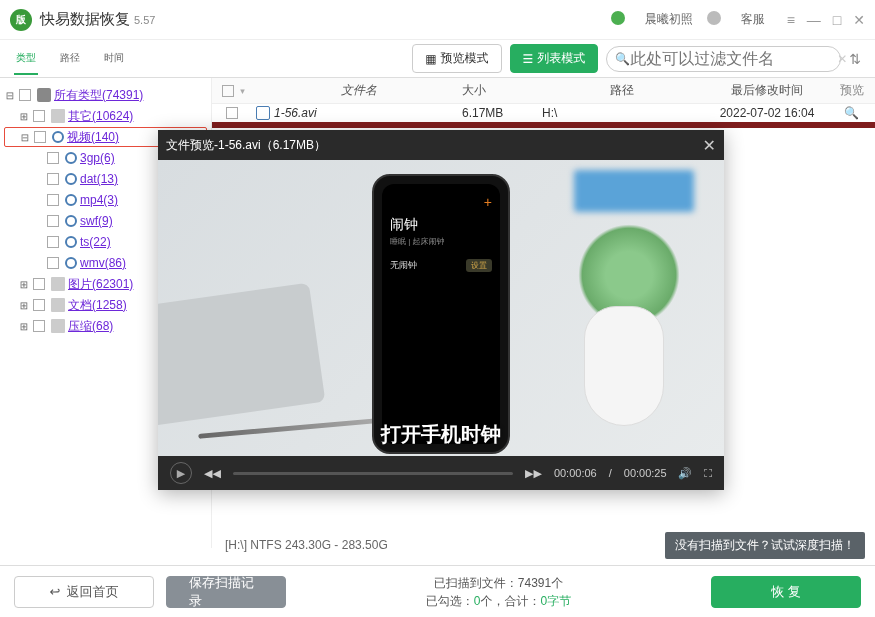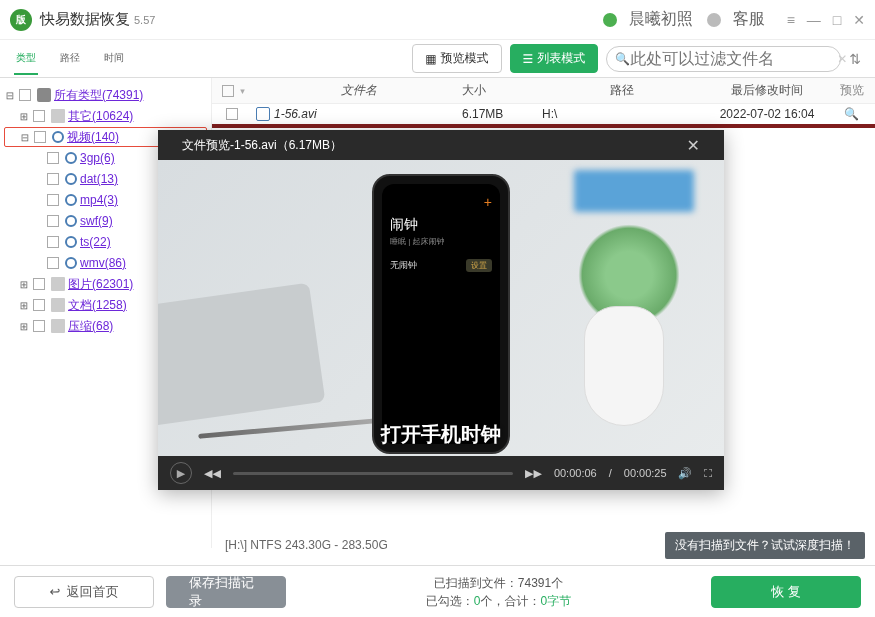--- a/index.html
+++ b/index.html
@@ -4,21 +4,21 @@
 <style>
 * { margin: 0; padding: 0; box-sizing: border-box; font-family: "Microsoft YaHei", sans-serif; }
 body { width: 875px; height: 617px; background: #fff; font-size: 12px; color: #333; overflow: hidden; position: relative; }
 
 
 .titlebar { height: 40px; display: flex; align-items: center; padding: 0 10px; border-bottom: 1px solid #eee; }
 .logo { width: 22px; height: 22px; background: #3a9a3a; border-radius: 50%; margin-right: 8px; display: flex; align-items: center; justify-content: center; color: #fff; font-size: 10px; font-weight: bold; }
 .app-title { font-size: 15px; color: #333; }
 .app-ver { font-size: 11px; color: #888; margin-left: 4px; }
 .titlebar-right { margin-left: auto; display: flex; align-items: center; gap: 14px; }
-.user-badge { display: flex; align-items: center; gap: 12px; color: #666; font-size: 16px; }
+.user-badge { display: flex; gap: 20px; color: #666; font-size: 12px; }
 .dot-green { width: 14px; height: 14px; background: #4caf50; border-radius: 50%; }
 .dot-gray { width: 14px; height: 14px; background: #bbb; border-radius: 50%; }
 .win-ctrl { display: flex; gap: 12px; color: #999; font-size: 14px; margin-left: 8px; }
 .win-ctrl span { cursor: pointer; }
 
 
 .toolbar { height: 38px; display: flex; align-items: center; padding: 0 14px; border-bottom: 1px solid #ddd; gap: 8px; }
 .tabs { display: flex; gap: 20px; font-size: 10px; }
 .tab { padding: 8px 2px; color: #666; cursor: pointer; }
 .tab.active { color: #27ae60; border-bottom: 2px solid #27ae60; font-weight: 500; }
@@ -40,32 +40,32 @@
 .tree-icon { width: 14px; height: 14px; margin: 0 3px; display: inline-flex; align-items: center; justify-content: center; }
 .ic-disk { background: #888; border-radius: 2px; }
 .ic-folder { background: #ccc; border-radius: 1px; }
 .ic-media { width: 12px; height: 12px; border: 2px solid #4a7db3; border-radius: 50%; background: #fff; }
 .tree-label { font-size: 12px; color: #6d28d9; text-decoration: underline; }
 .hl { border: 1px solid #e74c3c; border-radius: 2px; padding: 0 2px; }
 
 
 .filelist { flex: 1; display: flex; flex-direction: column; }
 .fl-header { display: flex; height: 26px; align-items: center; border-bottom: 1px solid #eee; background: #fafafa; font-size: 12px; color: #555; }
-.fl-row { display: flex; height: 24px; align-items: center; border-bottom: 4px solid #7f1d1d; font-size: 12px; }
+.fl-row { display: flex; height: 24px; align-items: center; border-bottom: 6px solid #7f1d1d; font-size: 12px; }
 .col-cb { width: 40px; display: flex; align-items: center; justify-content: center; gap: 3px; }
 .col-name { width: 210px; padding-left: 4px; display: flex; align-items: center; gap: 4px; font-style: italic; }
 .col-size { width: 80px; }
 .col-path { width: 160px; }
 .col-date { width: 130px; text-align: center; }
 .col-prev { width: 40px; text-align: center; color: #888; }
 .file-ic { width: 14px; height: 14px; border: 1px solid #4a7db3; border-radius: 2px; }
 
 
 .preview { position: absolute; left: 158px; top: 130px; width: 566px; height: 360px; background: #1a1a1a; border-radius: 4px; box-shadow: 0 4px 20px rgba(0,0,0,0.3); display: flex; flex-direction: column; }
-.pv-header { height: 30px; background: #2a2a2a; color: #fff; display: flex; align-items: center; padding: 0 24px; font-size: 12px; }
+.pv-header { height: 30px; background: #2a2a2a; color: #fff; display: flex; align-items: center; padding: 0 8px; font-size: 12px; }
 .pv-close { margin-left: auto; color: #ccc; font-size: 16px; cursor: pointer; }
 .pv-body { flex: 1; background: linear-gradient(135deg, #d8dde0 0%, #e8ebec 100%); position: relative; overflow: hidden; }
 .pv-laptop { position: absolute; left: -40px; bottom: 40px; width: 200px; height: 120px; background: #c8ccce; border-radius: 8px; transform: rotate(-8deg); }
 .pv-phone { position: absolute; left: 50%; top: 14px; transform: translateX(-50%); width: 138px; height: 280px; background: #111; border-radius: 18px; border: 2px solid #333; padding: 8px; }
 .pv-phone-screen { width: 100%; height: 100%; background: #000; border-radius: 12px; padding: 10px 8px; color: #ddd; font-size: 10px; }
 .pv-phone-add { text-align: right; color: #e67e22; font-size: 14px; }
 .pv-phone-title { font-size: 14px; color: #fff; margin-top: 6px; }
 .pv-phone-sub { font-size: 8px; color: #888; margin-top: 2px; }
 .pv-phone-row { display: flex; justify-content: space-between; margin-top: 12px; font-size: 9px; }
 .pv-badge { background: #3a3a2a; color: #d4a84a; padding: 1px 5px; border-radius: 3px; font-size: 8px; }

